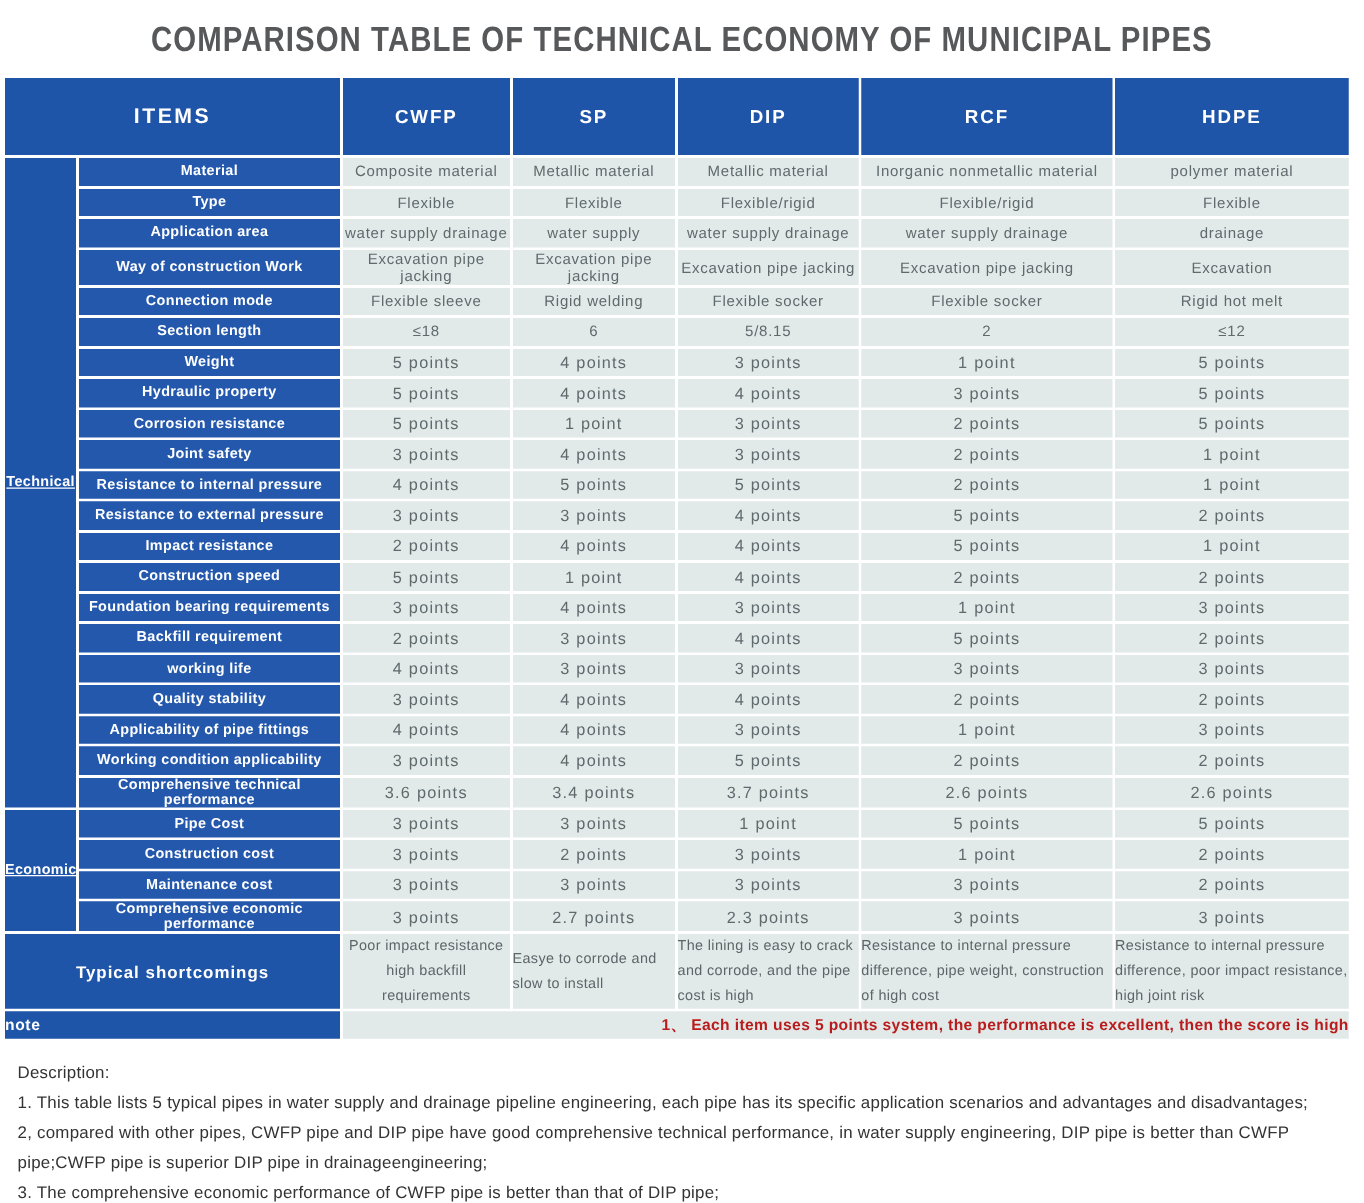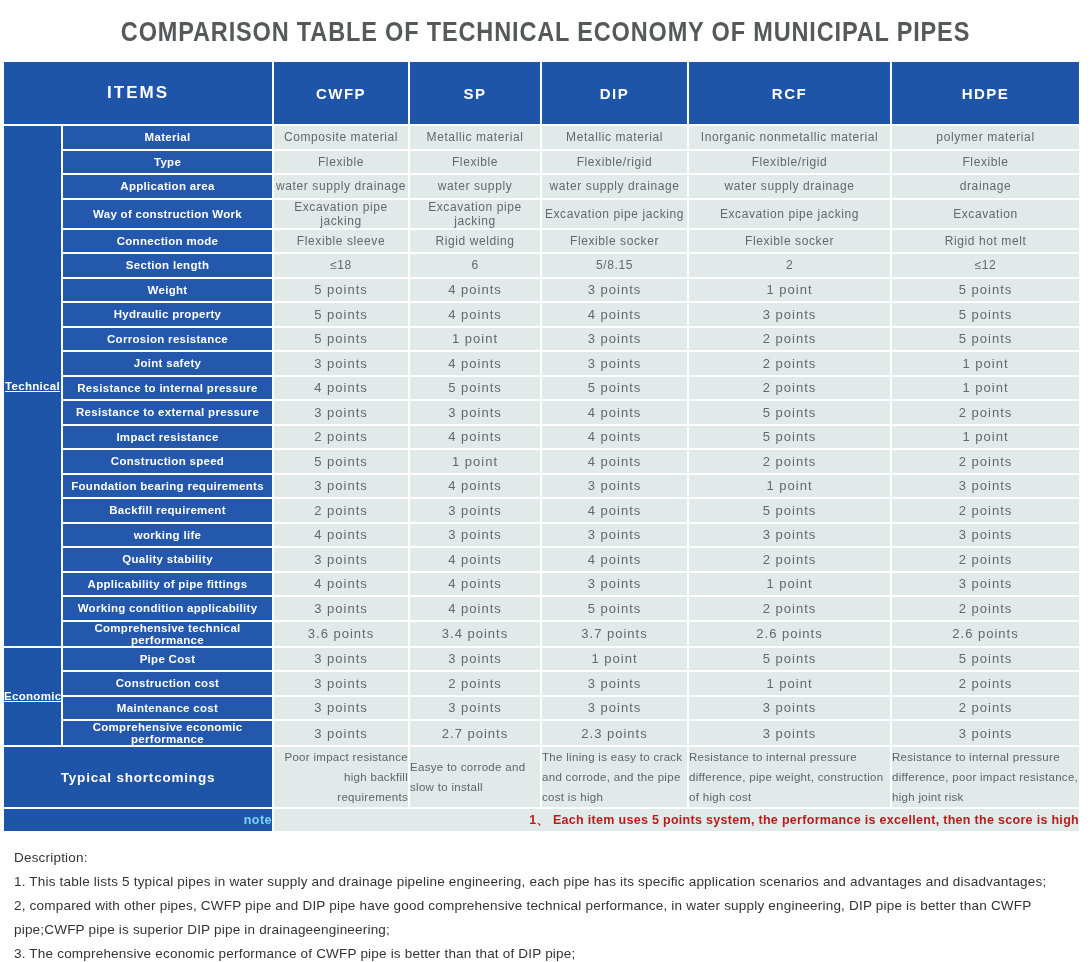--- a/index.html
+++ b/index.html
@@ -91,29 +91,29 @@
   td.short-cell{
     background:var(--cell-bg,#e2e9e9);
     color:#5c6568;
     font-size:11.5px;
     line-height:1.75;
     text-align:left;
     vertical-align:middle;
     padding:4px 10px;
     letter-spacing:.3px;
   }
-  tr.short-row td.short-cell:nth-child(2){text-align:right;}
+  tr.short-row td.short-cell:nth-child(2){text-align:center;}
   
   tr.note-row{height:24px;}
   td.note-label{
     background:var(--blue,#1f55a8);
-    color:#7dd3fc;
+    color:#ffffff;
     font-size:12.5px;
     font-weight:600;
-    text-align:right;
+    text-align:left;
     vertical-align:middle;
     letter-spacing:.5px;
   }
   td.note-value{
     background:var(--cell-bg,#e2e9e9);
     color:#b91c1c;
     font-size:12.5px;
     font-weight:600;
     text-align:right;
     vertical-align:middle;

